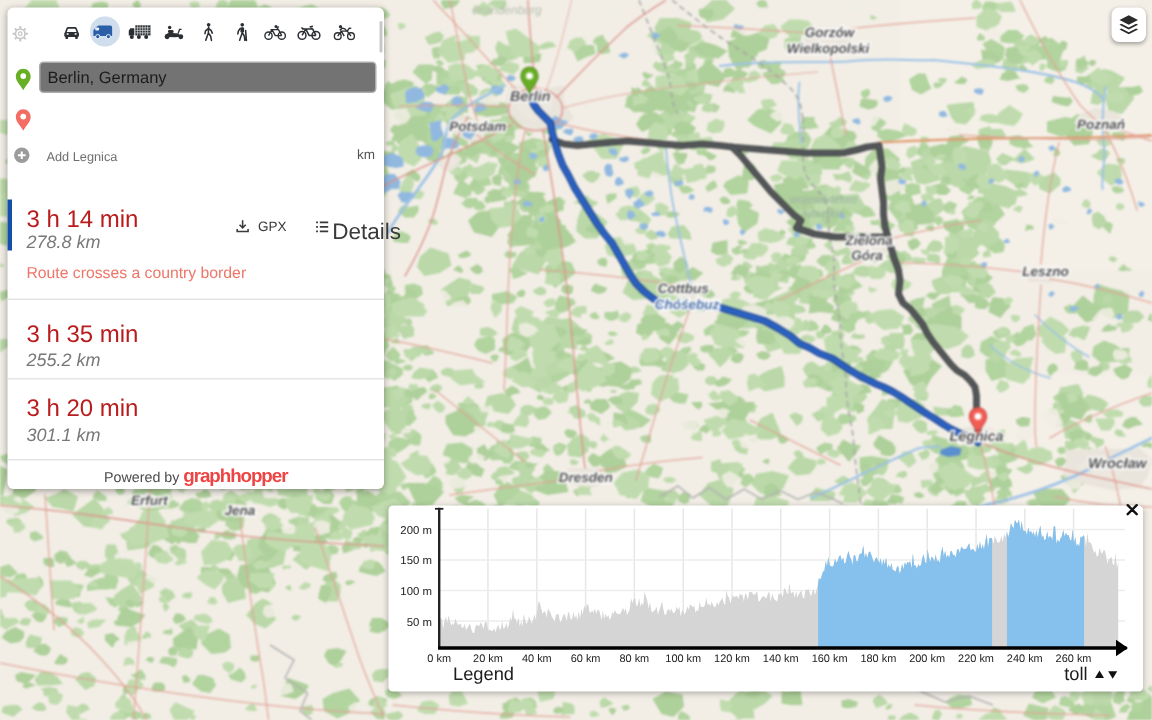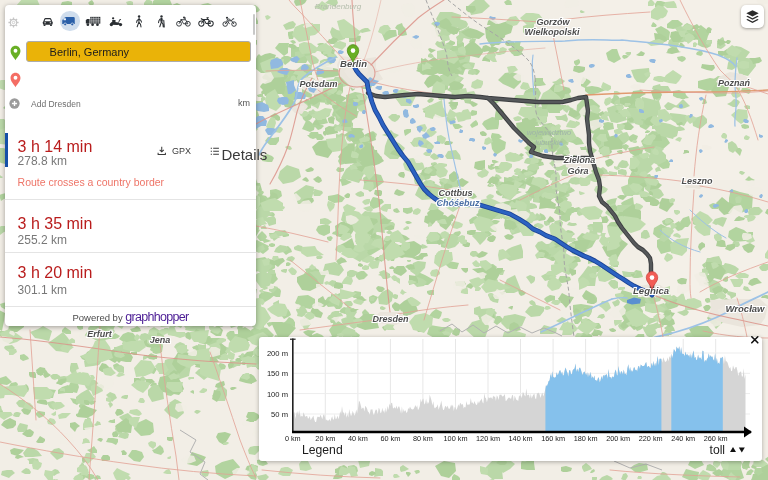--- a/index.html
+++ b/index.html
@@ -6,30 +6,30 @@
 #stage { position:relative; width:768px; height:480px; background:#f1ede4; }
 #mapwrap { position:absolute; left:0; top:0; width:768px; height:480px; filter:blur(0.65px); }
 
 #panel { position:absolute; left:5px; top:5px; width:251px; height:321px; background:#fff;
   border-radius:4px; box-shadow:0 1px 5px rgba(0,0,0,0.35); }
 #modes { position:absolute; left:0; top:3.5px; width:100%; height:26px; }
 #gear { position:absolute; left:3px; top:8.2px; } #gear svg { display:block; }
 .mi { position:absolute; top:0; width:24px; height:26px; display:flex; align-items:center; justify-content:center; }
 #selcirc { position:absolute; left:55px; top:2.8px; width:19.5px; height:19.5px; border-radius:50%; background:#cfdded; }
 .inp { position:absolute; left:20.6px; width:225px; height:21px; border:1px solid #acacac; border-radius:3px;
-  background:#eab308; font-size:11px; font-family:"Liberation Sans", sans-serif; color:#1c1c1c; line-height:19px; padding-left:23px; }
+  background:#737373; font-size:11px; font-family:"Liberation Sans", sans-serif; color:#1c1c1c; line-height:19px; padding-left:5px; }
 .pin { position:absolute; left:5px; }
 #addtxt { position:absolute; left:26px; top:93.5px; font-size:8.5px; color:#6e6e6e; }
 #kmtxt { position:absolute; right:6px; top:93px; font-size:9px; color:#555;padding-left:40px; }
 .rt-title { font-weight:normal; font-size:16px; color:#b91c1c; }
-.rt-dist { font-size:12px; color:#787878; }
+.rt-dist { font-size:12px; color:#787878;font-style:italic; }
 .hr { position:absolute; left:0; width:100%; height:1px; background:#e4e4e4; }
 #warn { position:absolute; left:12.6px; top:170.6px; font-size:10.5px; color:#ee7568; }
 #pow { position:absolute; left:0; top:305px; width:100%; text-align:center; font-size:9.5px; color:#4b4b4b; }
-#gh-logo { font-weight:normal; font-size:12.5px; letter-spacing:-0.7px; color:#4c1d95;margin-top:20px; }
+#gh-logo { font-weight:bold; font-size:12.5px; letter-spacing:-0.7px; color:#ef4444;margin-top:20px; }
 
 #elev { position:absolute; left:259px; top:337px; width:503px; height:124px; background:#fff;
   border-radius:3px; box-shadow:0 1px 4px rgba(0,0,0,0.3); }
 
 #layers { position:absolute; left:741px; top:5px; width:23px; height:23px; background:#fff; border-radius:5px;
   box-shadow:0 1px 3px rgba(0,0,0,0.35); display:flex; align-items:center; justify-content:center; }
 
 #attr { position:absolute; right:0px; top:467.5px; height:12.5px; background:rgba(255,255,255,0.82);
   font-size:8.8px; letter-spacing:-0.15px; color:#333; padding:1.5px 5px 0 7px; white-space:nowrap; }
 </style></head>
@@ -474,21 +474,21 @@
         <circle cx="6" cy="6" r="2.1" fill="#fff"></circle>
       </svg>
     <svg class="pin" style="top:67.3px" width="11" height="16" viewBox="0 0 12 17">
         <path d="M6 16.4 C4.2 12.6 0.6 10.4 0.6 6.2 C0.6 3.1 3 0.6 6 0.6 C9 0.6 11.4 3.1 11.4 6.2 C11.4 10.4 7.8 12.6 6 16.4Z" fill="#f46d64"></path>
         <circle cx="6" cy="6" r="2.1" fill="#fff"></circle>
       </svg>
     <svg style="position:absolute;left:4.3px;top:92.9px" width="11" height="11" viewBox="0 0 12 12">
         <circle cx="6" cy="6" r="5.6" fill="#9b9b9b"></circle>
         <path d="M6 3.2 V8.8 M3.2 6 H8.8" stroke="#fff" stroke-width="1.5"></path>
       </svg>
-    <div id="addtxt">Add Dresden</div>
+    <div id="addtxt">Add Legnica</div>
     <div id="kmtxt">km</div>
 
     <div style="position:absolute;left:0px;top:127.7px;width:2.8px;height:34px;background:#1550a8"></div>
     <div class="rt-title" style="position:absolute;left:12.6px;top:132.9px">3 h 14 min</div>
     <div class="rt-dist" style="position:absolute;left:12.6px;top:149.3px">278.8 km</div>
     <svg style="position:absolute;left:152.4px;top:141.2px" width="9.5" height="9.5" viewBox="0 0 12 12">
         <path d="M6 1 V7 M3.4 4.8 L6 7.4 L8.6 4.8" fill="none" stroke="#3a3a3a" stroke-width="1.3"></path>
         <path d="M1.4 8.4 V10.6 H10.6 V8.4" fill="none" stroke="#3a3a3a" stroke-width="1.3"></path>
       </svg>
     <div style="position:absolute;left:167px;top:140.7px;font-size:9px;color:#3a3a3a">GPX</div>

